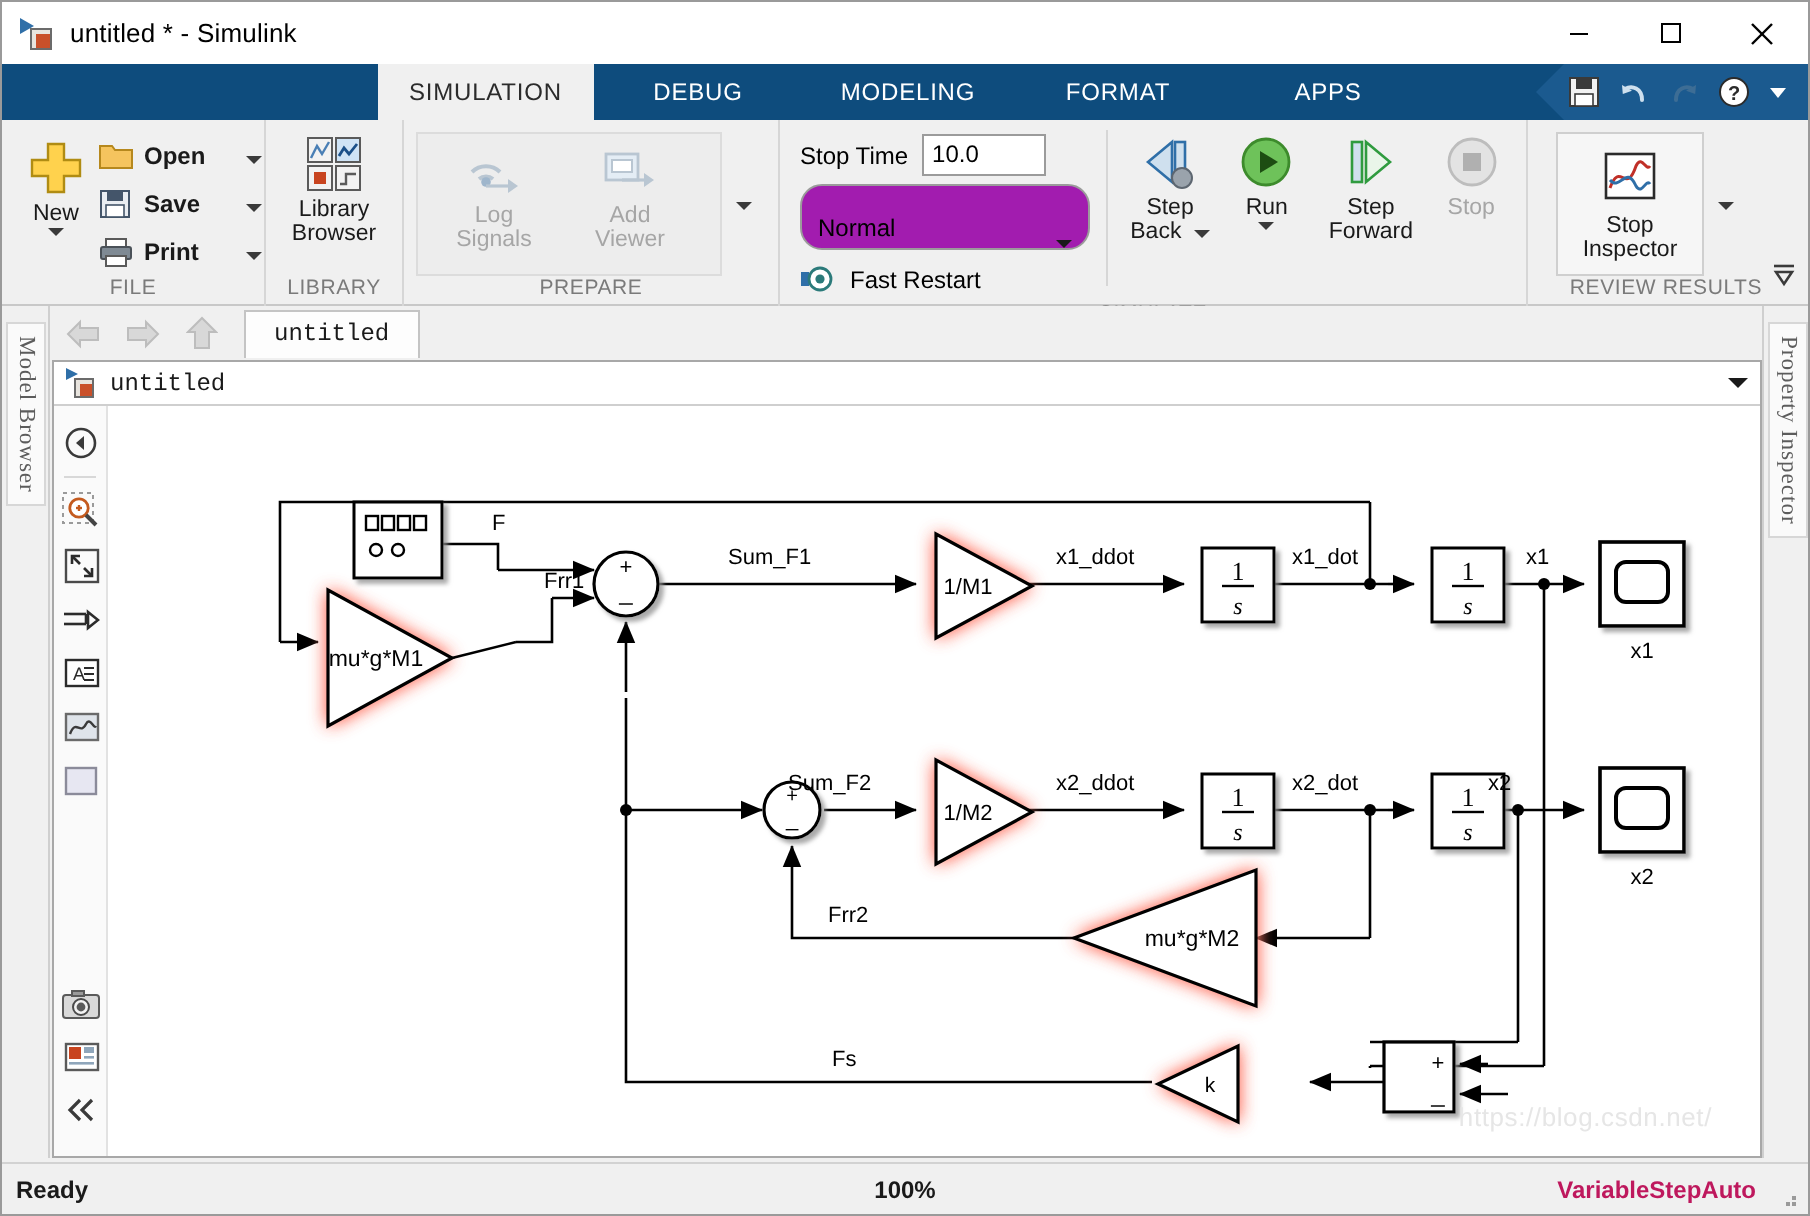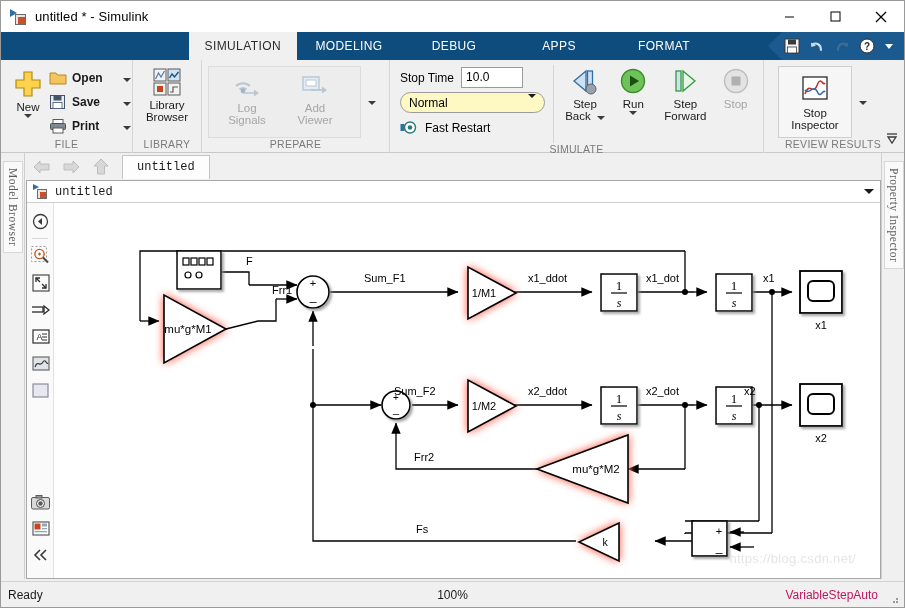--- a/index.html
+++ b/index.html
@@ -116,23 +116,23 @@
   
   .vsep { width: 1px; background: #d6d6d6; height: 78px; align-self: flex-start; }
 
   
   .field-row { display: flex; align-items: center; height: 23px; gap: 7px; font-size: 12px; }
   .txtbox {
     width: 62px; height: 21px; background: #fff; border: 1px solid #9b9b9b;
     font-size: 12px; padding: 0 4px; line-height: 19px; color: #000;
   }
   .combo {
-    width: 145px; height: 21px; background: #fef9c3; border: 1px solid #9b9b9b;
+    width: 145px; height: 33px; background: #a21caf; border: 1px solid #9b9b9b;
     border-radius: 11px; font-size: 12px; padding: 0 8px; line-height: 20px;
-    display: flex; align-items: flex-start; justify-content: space-between; color: #000;
+    display: flex; align-items: flex-end; justify-content: space-between; color: #000;
   }
   .ribbon-expander {
     width: 22px; display: flex; align-items: center; justify-content: center;
     align-self: stretch;
   }
 
   .data-insp-btn {
     width: 74px; height: 72px; border: 1px solid #cfcfcf; background: #f6f6f6;
     display: flex; flex-direction: column; align-items: center; justify-content: center;
     font-size: 11.5px; color: #1a1a1a;
@@ -207,21 +207,21 @@
   }
   .pal-btn { width: 27px; height: 27px; display: flex; align-items: center; justify-content: center; }
 
   
   svg.diagram { position: absolute; left: 27px; top: 0; }
 
   
   .statusbar {
     position: absolute; left: 0; right: 0; bottom: 0; height: 26px;
     background: #f0f0f0; border-top: 1px solid #d2d2d2;
-    display: flex; align-items: center; font-size: 12px; color: #1a1a1a;
+    display: flex; align-items: center; font-size: 12px; color: #1a1a1a; font-weight: bold;
   }
   .st-ready { margin-left: 7px; }
   .st-zoom { position: absolute; left: 0; right: 0; text-align: center; }
   .st-solver { position: absolute; right: 26px; color: #be185d; }
   .st-grip { position: absolute; right: 4px; bottom: 2px; width: 12px; height: 12px; }
 
   .wm {
     position: absolute; right: 24px; bottom: 12px;
     font-size: 13px; color: #e6e6e6; letter-spacing: .3px;
     font-family: "Liberation Sans", sans-serif;
@@ -254,24 +254,24 @@
         <svg width="12" height="12" viewBox="0 0 12 12">
             <line x1="1" y1="1" x2="11" y2="11" stroke="currentColor" stroke-width="1.2"></line>
             <line x1="11" y1="1" x2="1" y2="11" stroke="currentColor" stroke-width="1.2"></line>
           </svg>
       </div>
     </div>
   </div>
 
   <div class="tabstrip">
     <div class="rtab active" style="width:108px">SIMULATION</div>
+    <div class="rtab" style="width:105px">DEBUG</div>
     <div class="rtab" style="width:105px">MODELING</div>
-    <div class="rtab" style="width:105px">DEBUG</div>
+    <div class="rtab" style="width:105px">FORMAT</div>
     <div class="rtab" style="width:105px">APPS</div>
-    <div class="rtab" style="width:105px">FORMAT</div>
 
     <div class="qat">
       <svg class="qat-ico" viewBox="0 0 16 16">
         <rect x="1" y="1" width="14" height="14" fill="#f2f2f2" stroke="#3a3a3a"></rect>
         <rect x="4" y="1.5" width="8" height="5" fill="#3a3a3a"></rect>
         <rect x="3.5" y="9" width="9" height="6" fill="#ffffff" stroke="#3a3a3a" stroke-width=".8"></rect>
       </svg>
       <svg class="qat-ico" viewBox="0 0 16 16">
         <path d="M12 12 C12 6 7 4.5 3.5 6.5" stroke="#cfe0ee" stroke-width="2" fill="none" stroke-linecap="round"></path>
         <path d="M2 4.5 L2.4 9 L7 7.4 Z" fill="#cfe0ee"></path>

